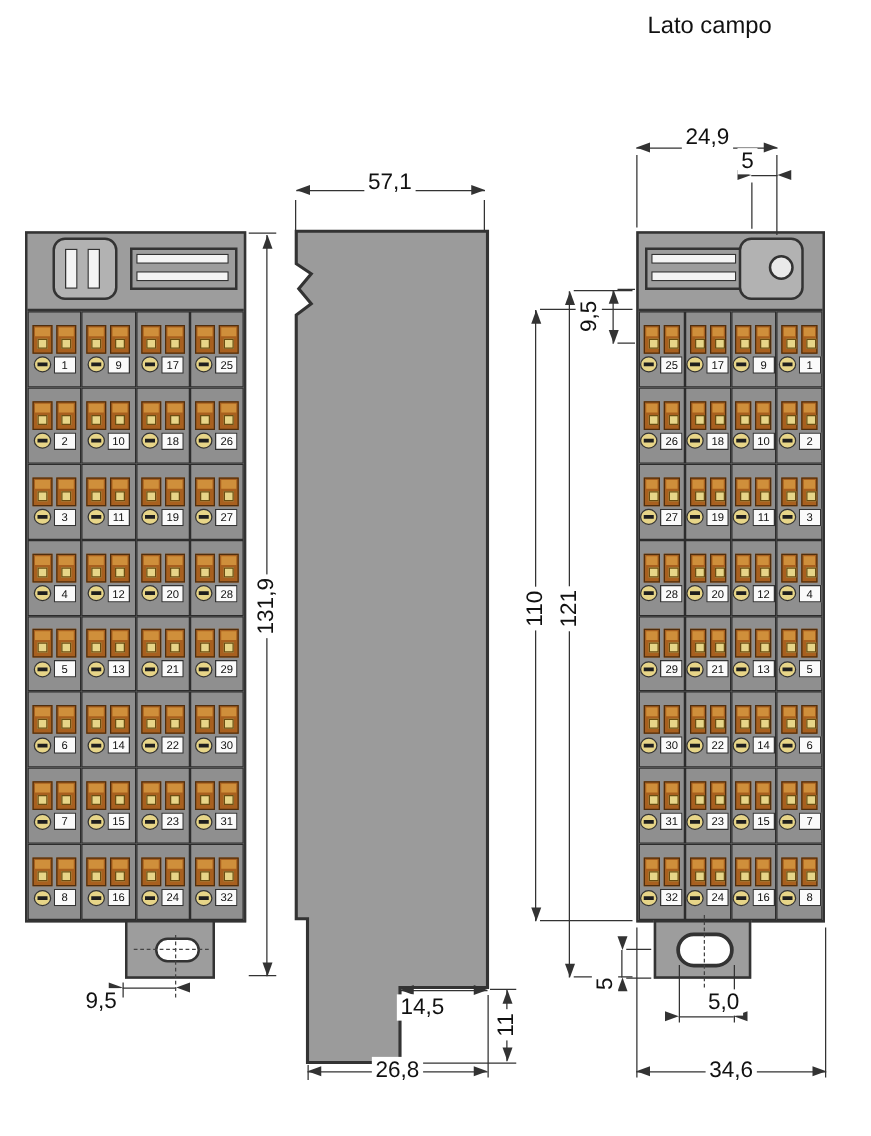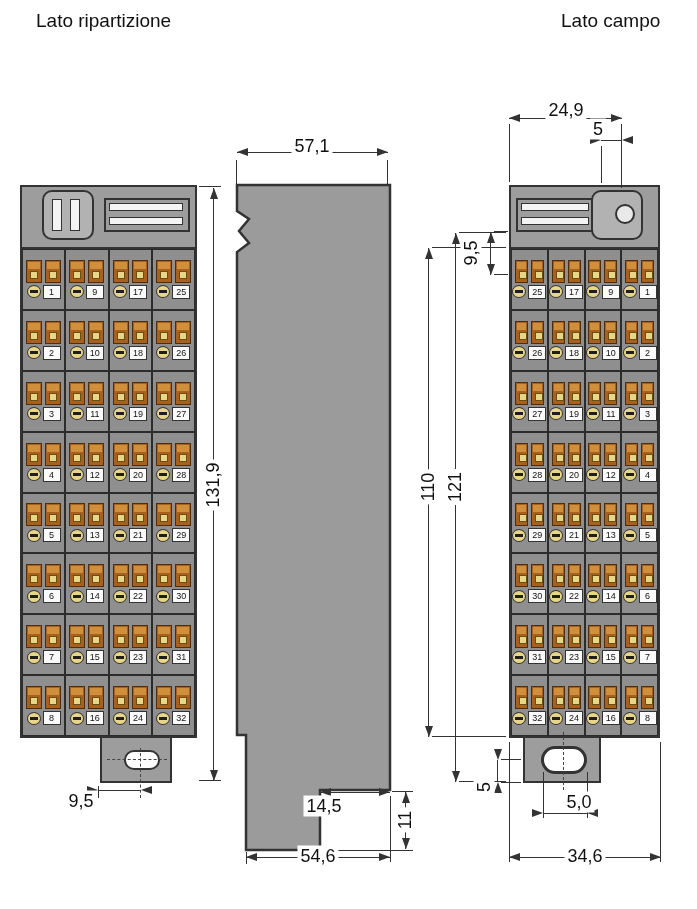--- a/index.html
+++ b/index.html
@@ -59,22 +59,21 @@
   .exl{position:absolute;background:#333;}
   .dlabel{position:absolute;font-size:18px;background:#fff;padding:0 3px;white-space:nowrap;}
   .ctr{transform:translate(-50%,-50%);}
   .rot{transform:translate(-50%,-50%) rotate(-90deg);}
 </style>
 </head>
 <body>
 
 <div id="canvas">
 
-  <div class="title" style="left:36px;top:10px">Lato ripartizione</div>
-  <div class="title" style="left:561px;top:10px">Lato campo</div>
+  <div class="title" style="left:518px;top:10px">Lato campo</div>
 
   <div class="tblock" style="left:20px;top:185px">
     <div class="thead">
       <div class="latch" style="left:20px;top:3px;width:52px;height:50px">
         <div class="vslot" style="left:8px;top:7px"></div>
         <div class="vslot" style="left:26px;top:7px"></div>
       </div>
       <div class="mwin" style="left:82px;top:11px;width:86px;height:34px">
         <div class="mbar" style="left:3px;top:3px;width:74px"></div>
         <div class="mbar" style="left:3px;top:17px;width:74px"></div>
@@ -764,31 +763,31 @@
   <div class="exl" style="left:432px;top:247px;width:74px;height:1px"></div>
   <div class="exl" style="left:432px;top:736px;width:74px;height:1px"></div>
   <div class="dlabel rot" style="left:428px;top:487px">110</div>
 
   <div class="dv in" style="left:455px;top:233px;height:549px"></div>
   <div class="exl" style="left:459px;top:232px;width:47px;height:1px"></div>
   <div class="exl" style="left:459px;top:781px;width:47px;height:1px"></div>
   <div class="dlabel rot" style="left:455px;top:487px">121</div>
 
   <div class="dh in" style="left:320px;top:792px;width:70px"></div>
-  <div class="dlabel ctr" style="left:324px;top:806px">14,5</div>
+  <div class="dlabel ctr" style="left:338px;top:806px">14,5</div>
 
   <div class="dv in" style="left:405px;top:792px;height:57px"></div>
   <div class="exl" style="left:392px;top:791px;width:21px;height:1px"></div>
   <div class="exl" style="left:324px;top:850px;width:89px;height:1px"></div>
   <div class="dlabel rot" style="left:405px;top:820px">11</div>
 
   <div class="dh in" style="left:246px;top:857px;width:144px"></div>
   <div class="exl" style="left:246px;top:852px;width:1px;height:12px"></div>
   <div class="exl" style="left:390px;top:796px;width:1px;height:66px"></div>
-  <div class="dlabel ctr" style="left:318px;top:856px">54,6</div>
+  <div class="dlabel ctr" style="left:318px;top:856px">26,8</div>
 
   <div class="dh in" style="left:509px;top:118px;width:113px"></div>
   <div class="exl" style="left:509px;top:124px;width:1px;height:58px"></div>
   <div class="exl" style="left:621px;top:124px;width:1px;height:64px"></div>
   <div class="dlabel ctr" style="left:566px;top:110px">24,9</div>
 
   <div class="dh out" style="left:601px;top:140px;width:21px"></div>
   <div class="exl" style="left:601px;top:146px;width:1px;height:37px"></div>
   <div class="dlabel ctr" style="left:598px;top:129px">5</div>
 

